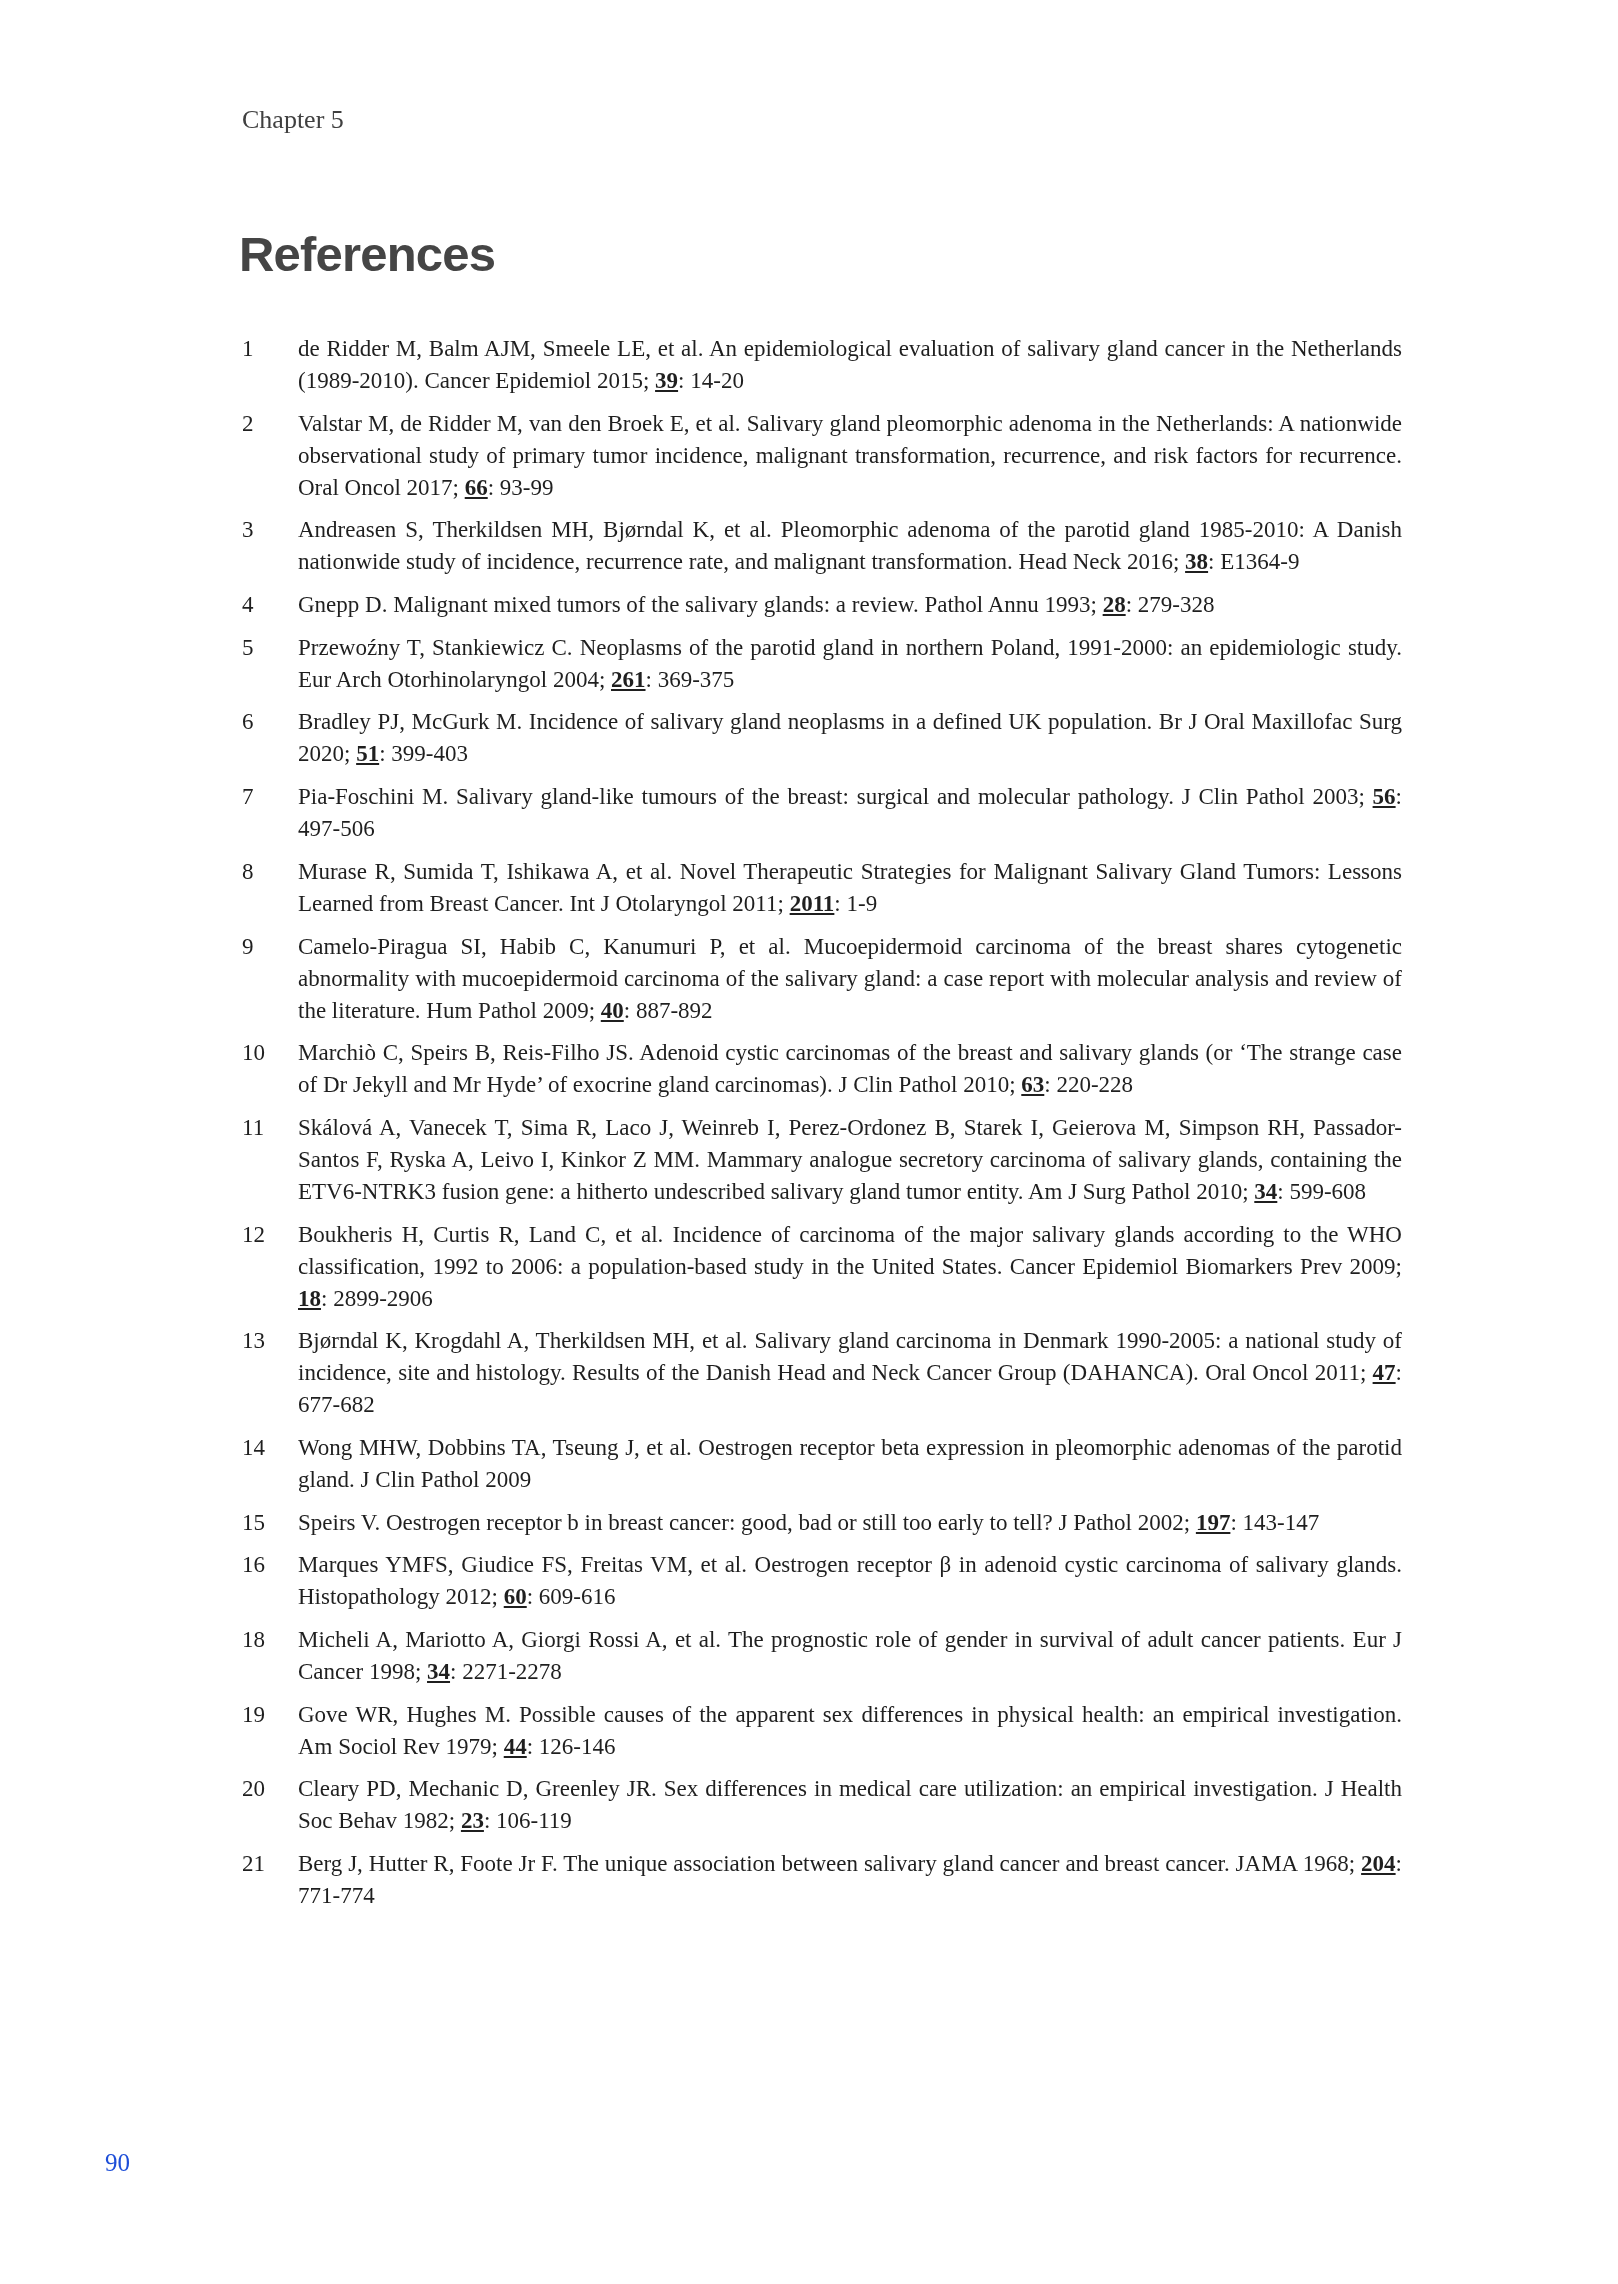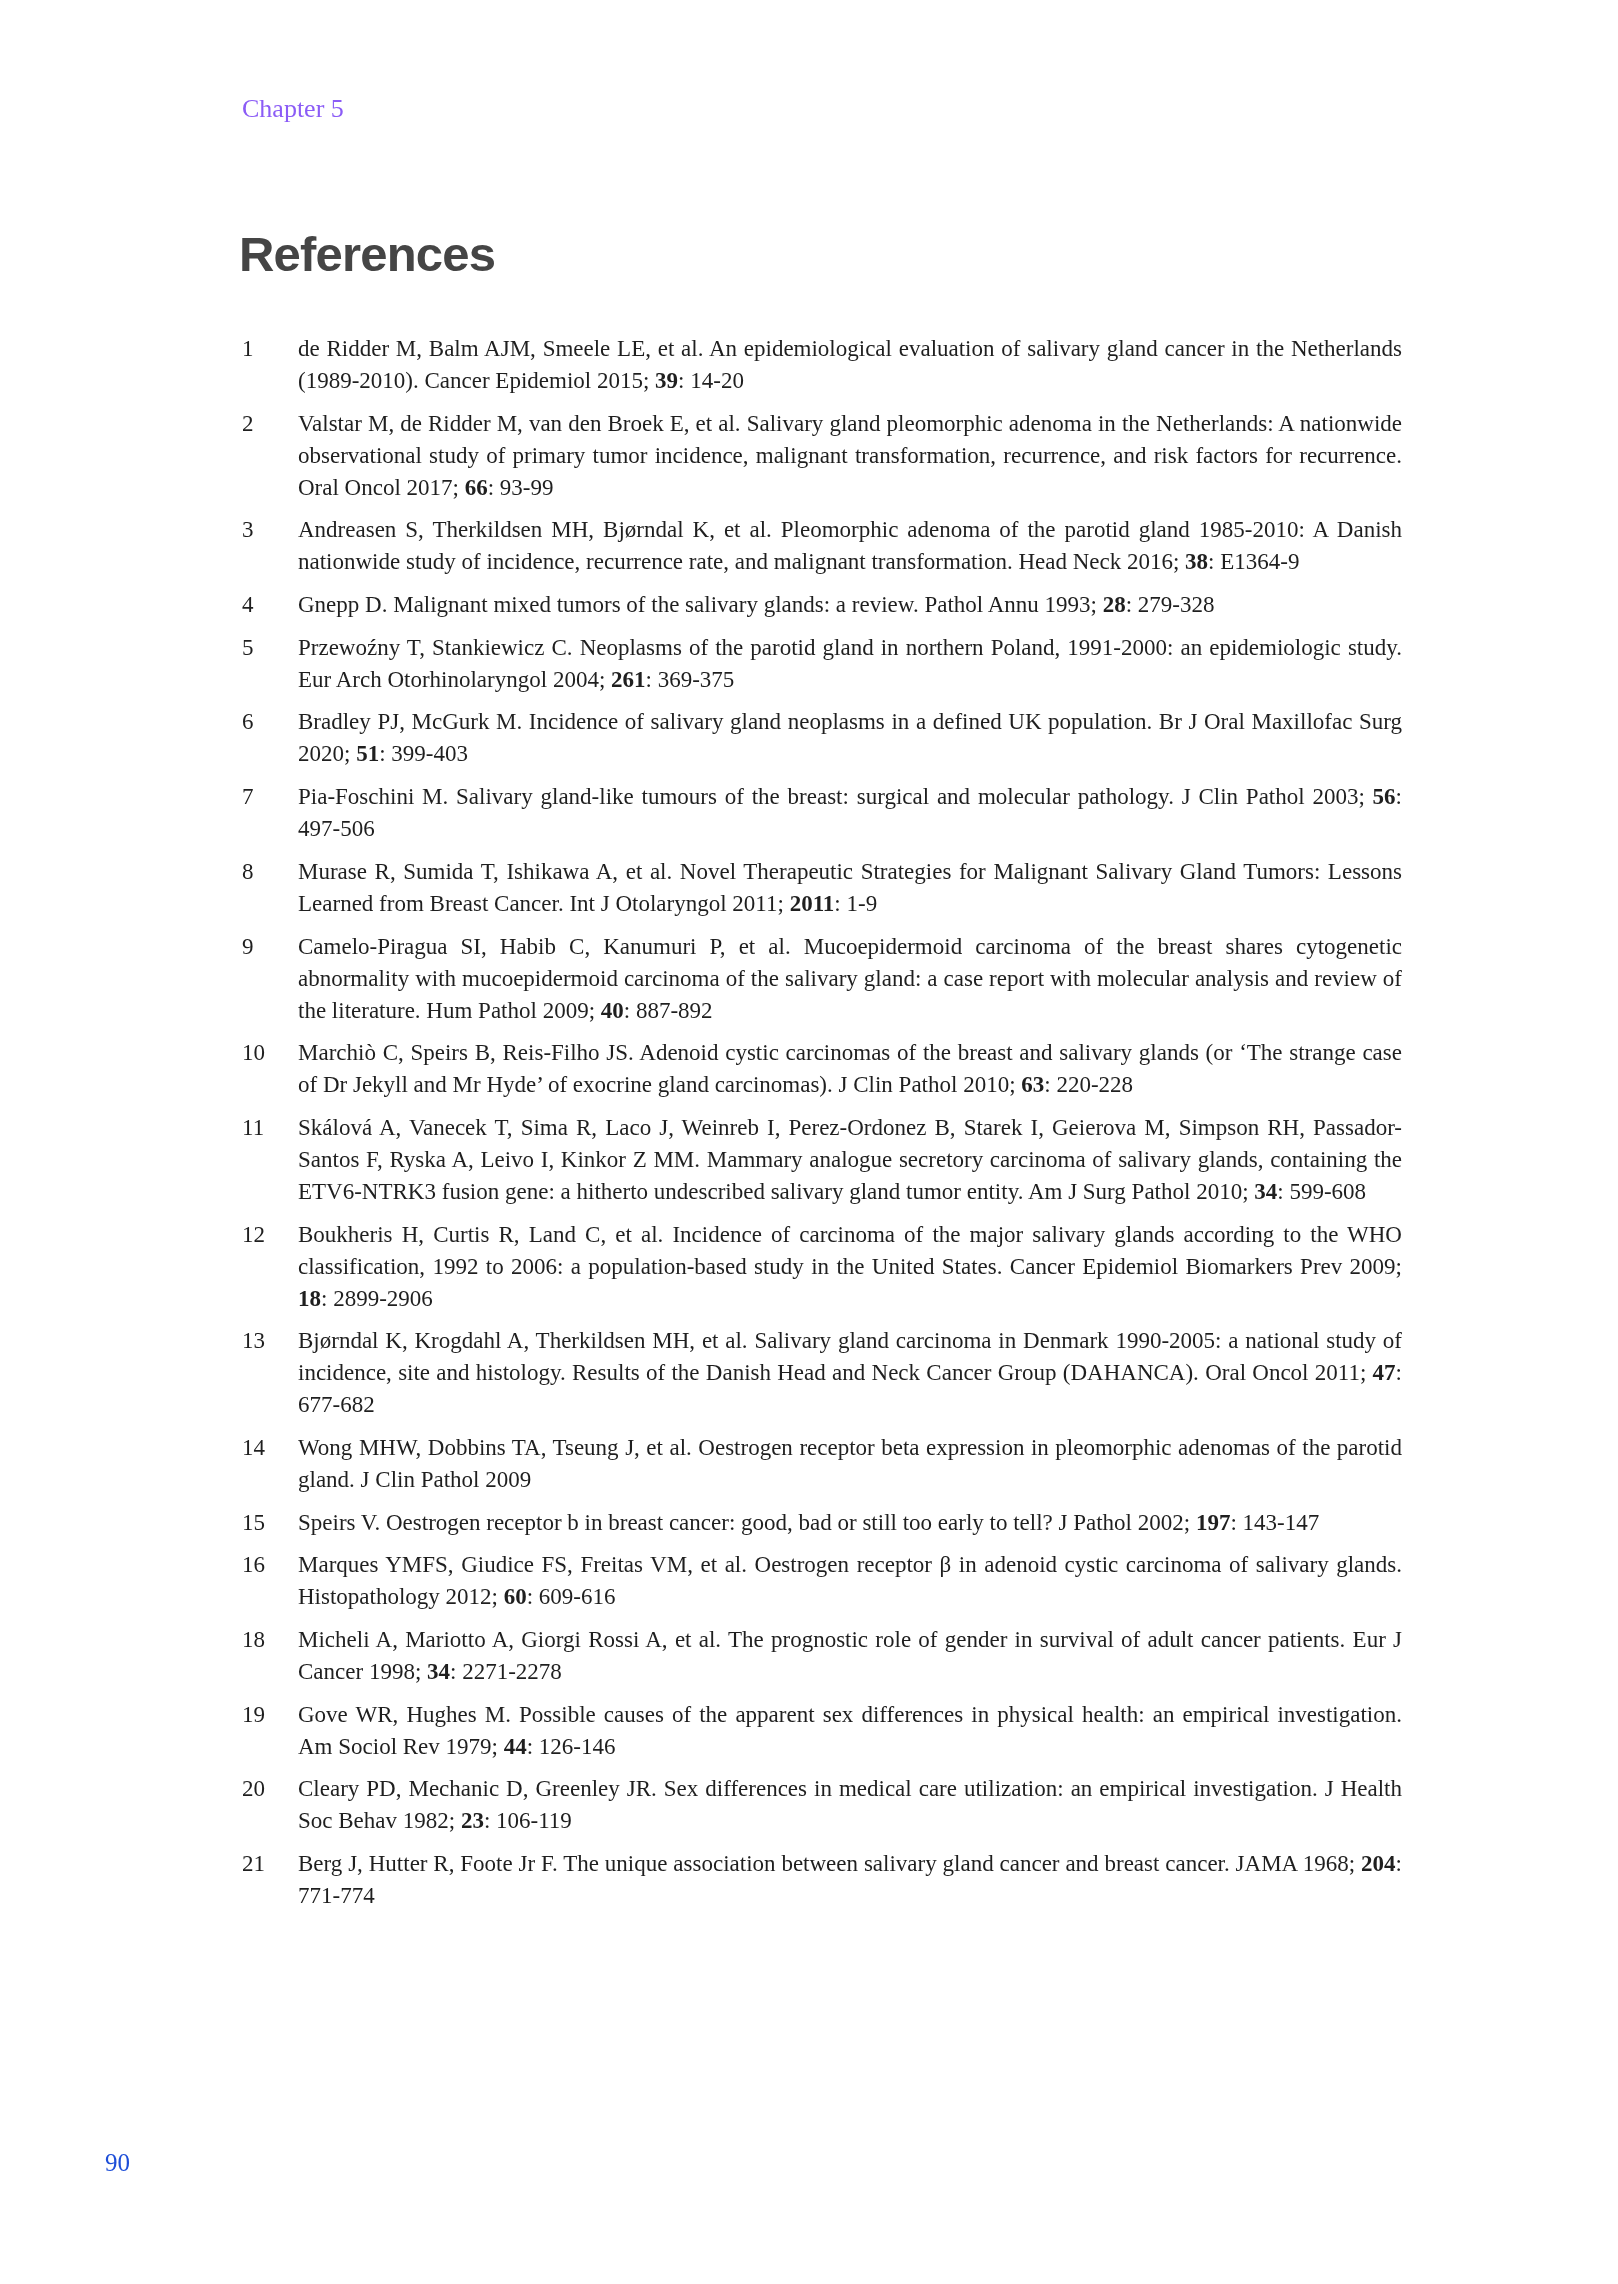--- a/index.html
+++ b/index.html
@@ -12,24 +12,24 @@
     width: 1619px;
     height: 2284px;
     background: #ffffff;
     font-family: "Liberation Serif", serif;
     color: #1f1f1f;
     overflow: hidden;
   }
   .chapter-label {
     position: absolute;
     left: 242px;
-    top: 93px;
+    top: 104px;
     font-size: 26px;
     line-height: 1.2;
-    color: #8b5cf6;
+    color: #404040;
   }
   .page-title {
     position: absolute;
     left: 239px;
     top: 228px;
     margin: 0;
     font-family: "Liberation Sans", sans-serif;
     font-weight: 700;
     font-size: 49px;
     line-height: 1.1;
@@ -58,21 +58,21 @@
     position: absolute;
     left: 0;
     top: 0;
     text-align: left;
   }
   .ref-text {
     margin: 0;
     display: block;
   }
   .seg-italic { }
-  .seg-bold { font-weight: 700; }
+  .seg-bold { font-weight: 700; text-decoration: underline; }
   .page-number {
     position: absolute;
     left: 105px;
     top: 2149px;
     font-size: 25px;
     color: #1d4ed8;
   }
 </style>
 </head>
 <body>

